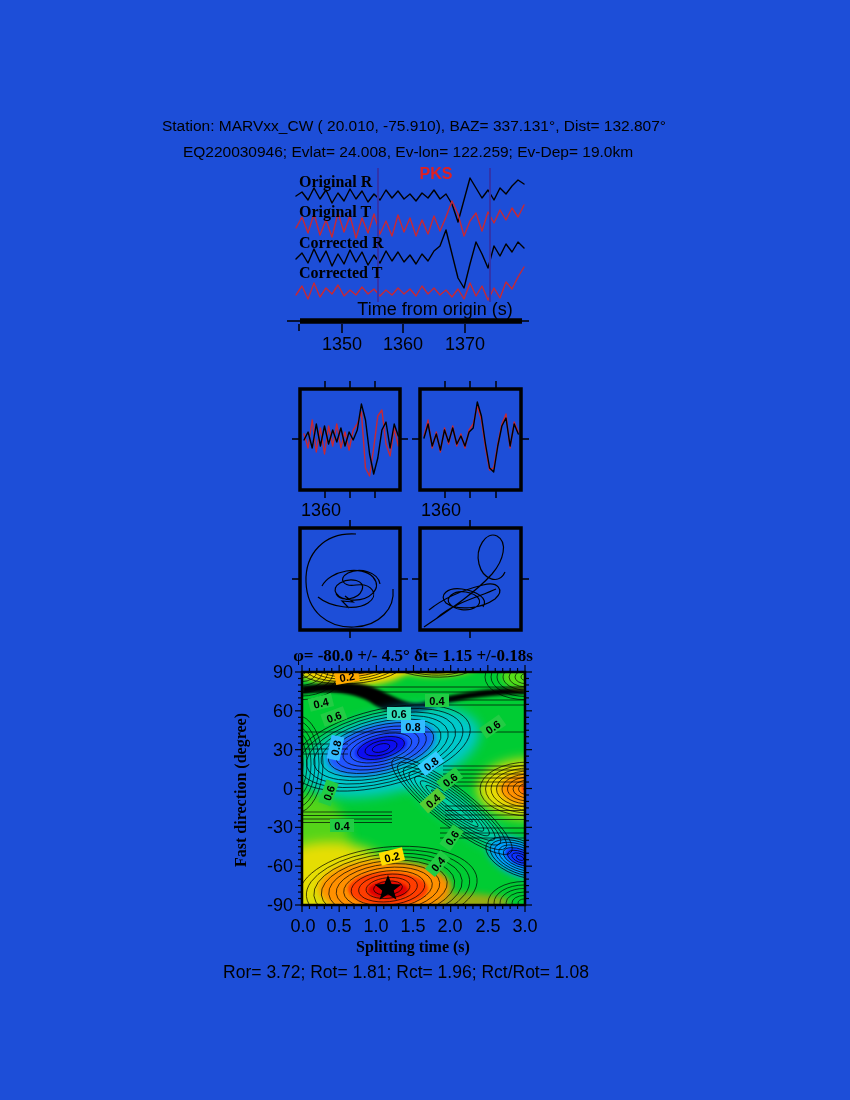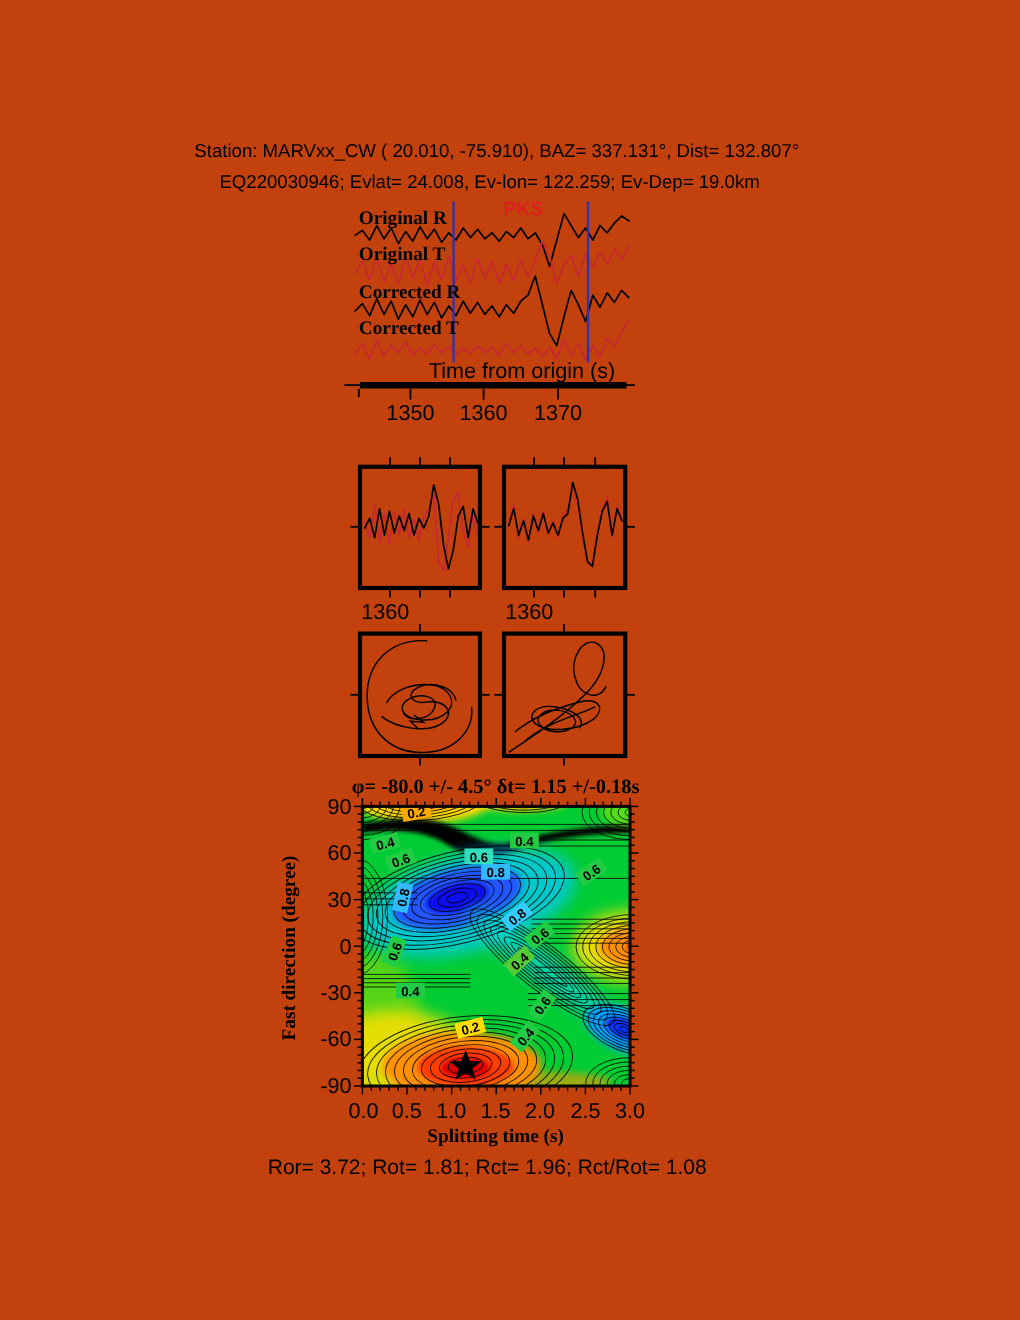--- a/index.html
+++ b/index.html
@@ -1,16 +1,16 @@
 <!DOCTYPE html>
 <html><head>
 <meta charset="utf-8">
 <style>
   html,body{margin:0;padding:0;background:#fff;}
-  .page{position:relative;width:850px;height:1100px;background:#c2410c;overflow:hidden;
+  .page{position:relative;width:850px;height:1100px;background:#1d4ed8;overflow:hidden;
         font-family:"Liberation Sans",sans-serif;}
   svg{position:absolute;left:0;top:0;}
   text{fill:#000;}
   .sans{font-family:"Liberation Sans",sans-serif;}
   .serifB{font-family:"Liberation Serif","DejaVu Serif",serif;font-weight:bold;}
   .hdr{font-size:15.5px;}
   .tick{font-size:18px;}
   .trlbl{font-size:16px;}
   .phase{font-size:16px;font-weight:bold;fill:#e02020;}
   .axlbl{font-size:18px;}

